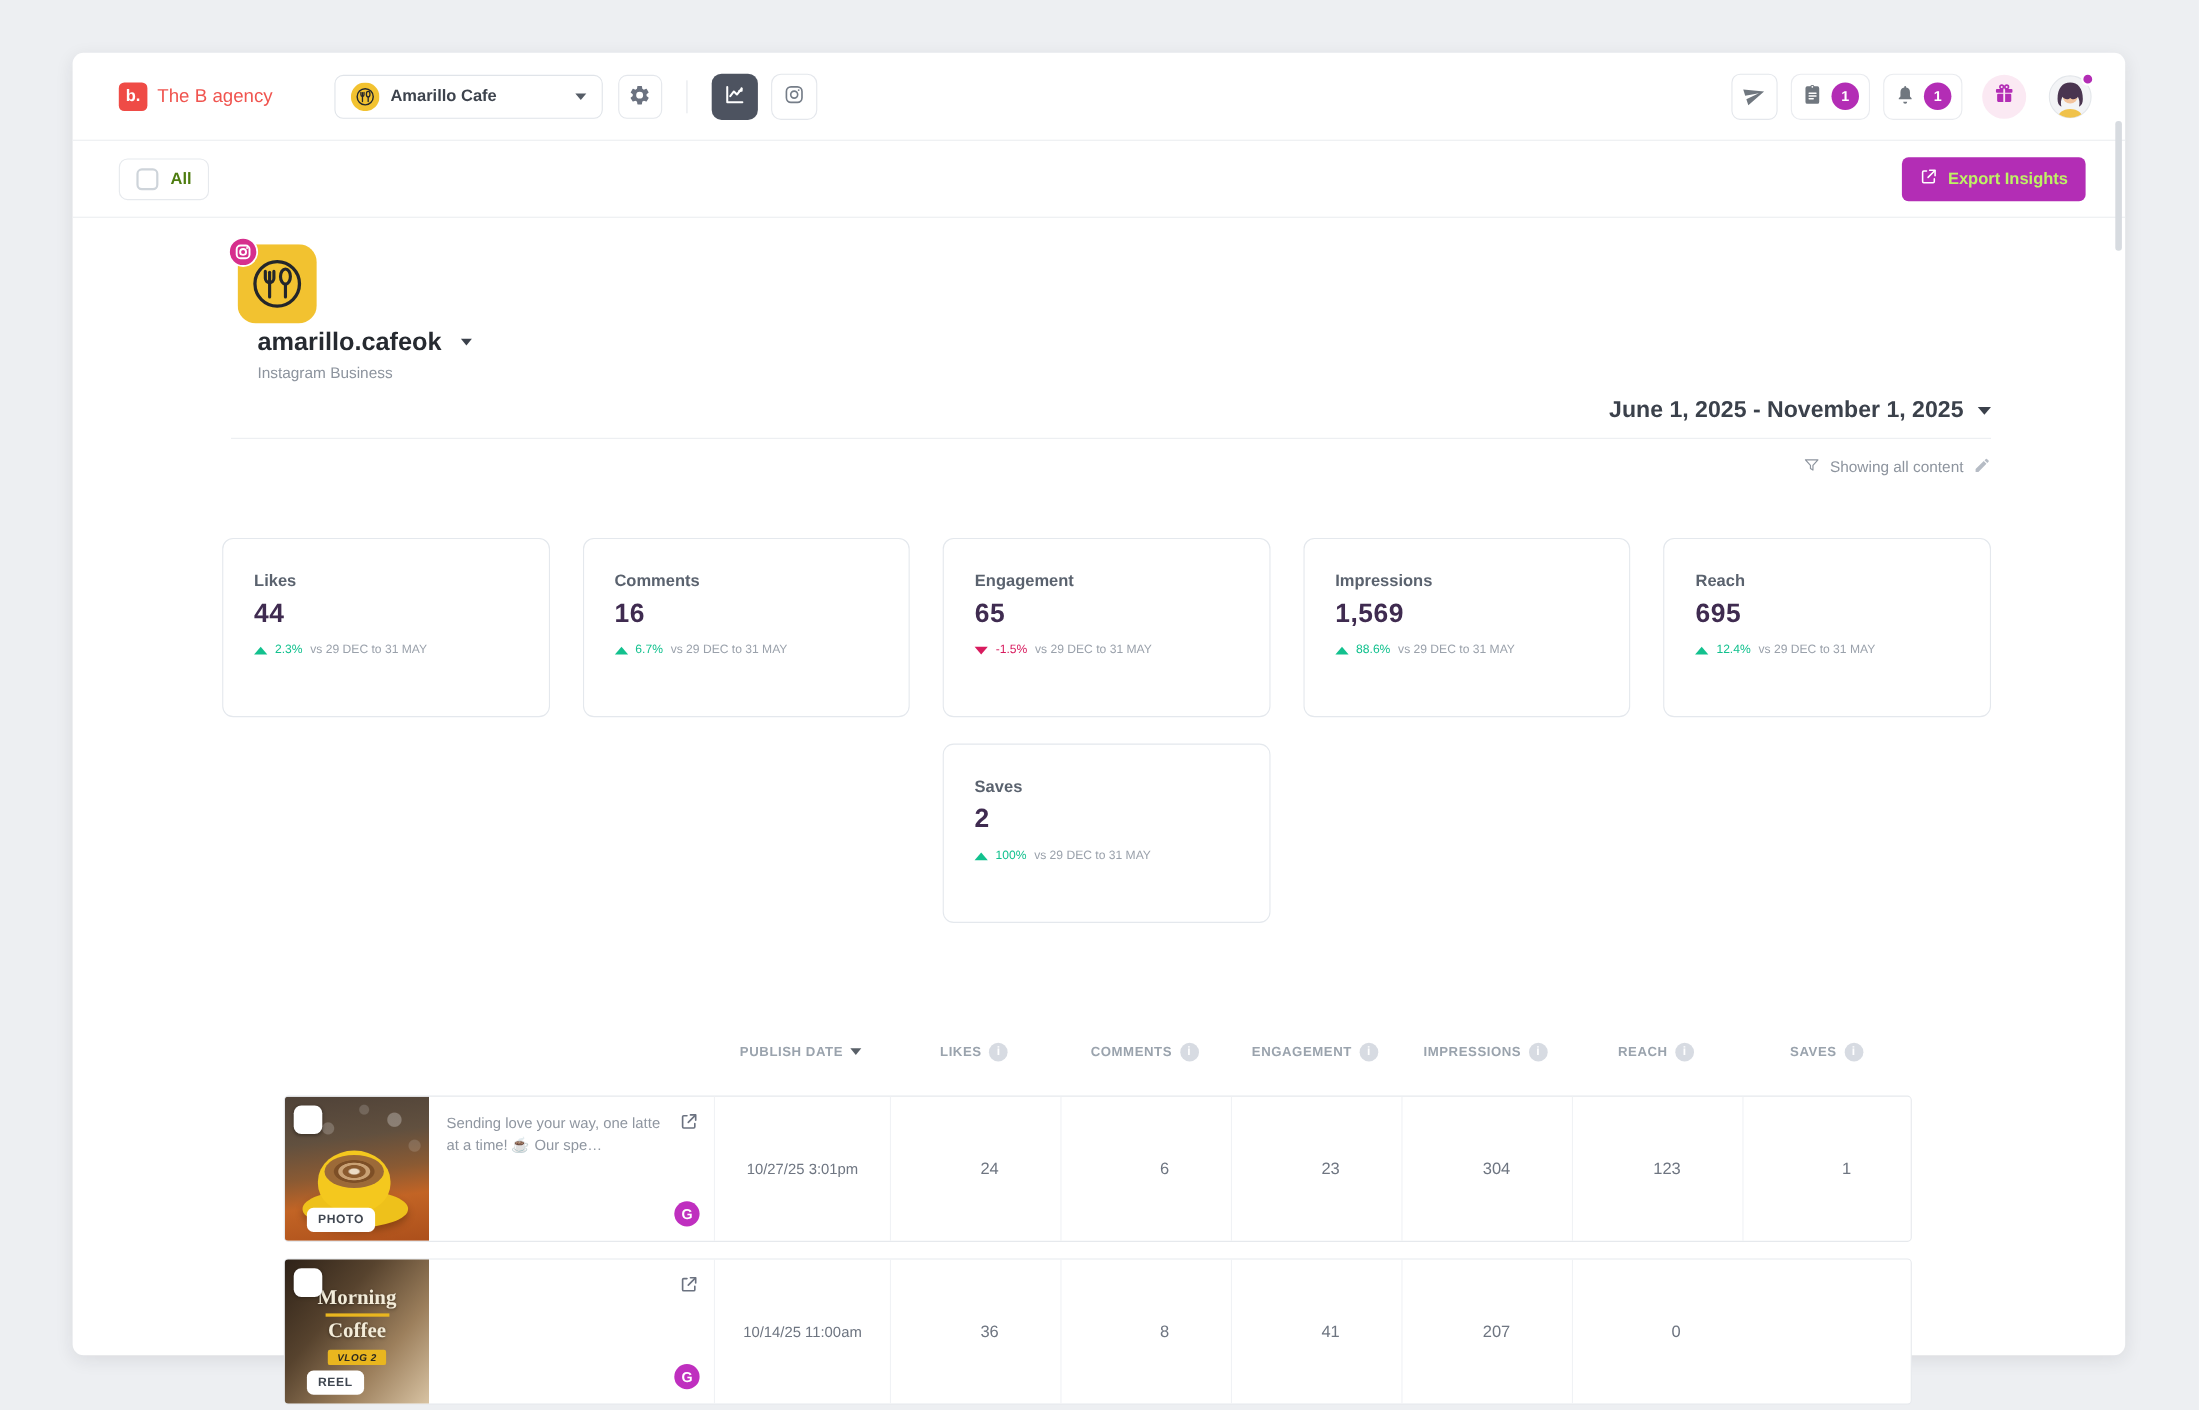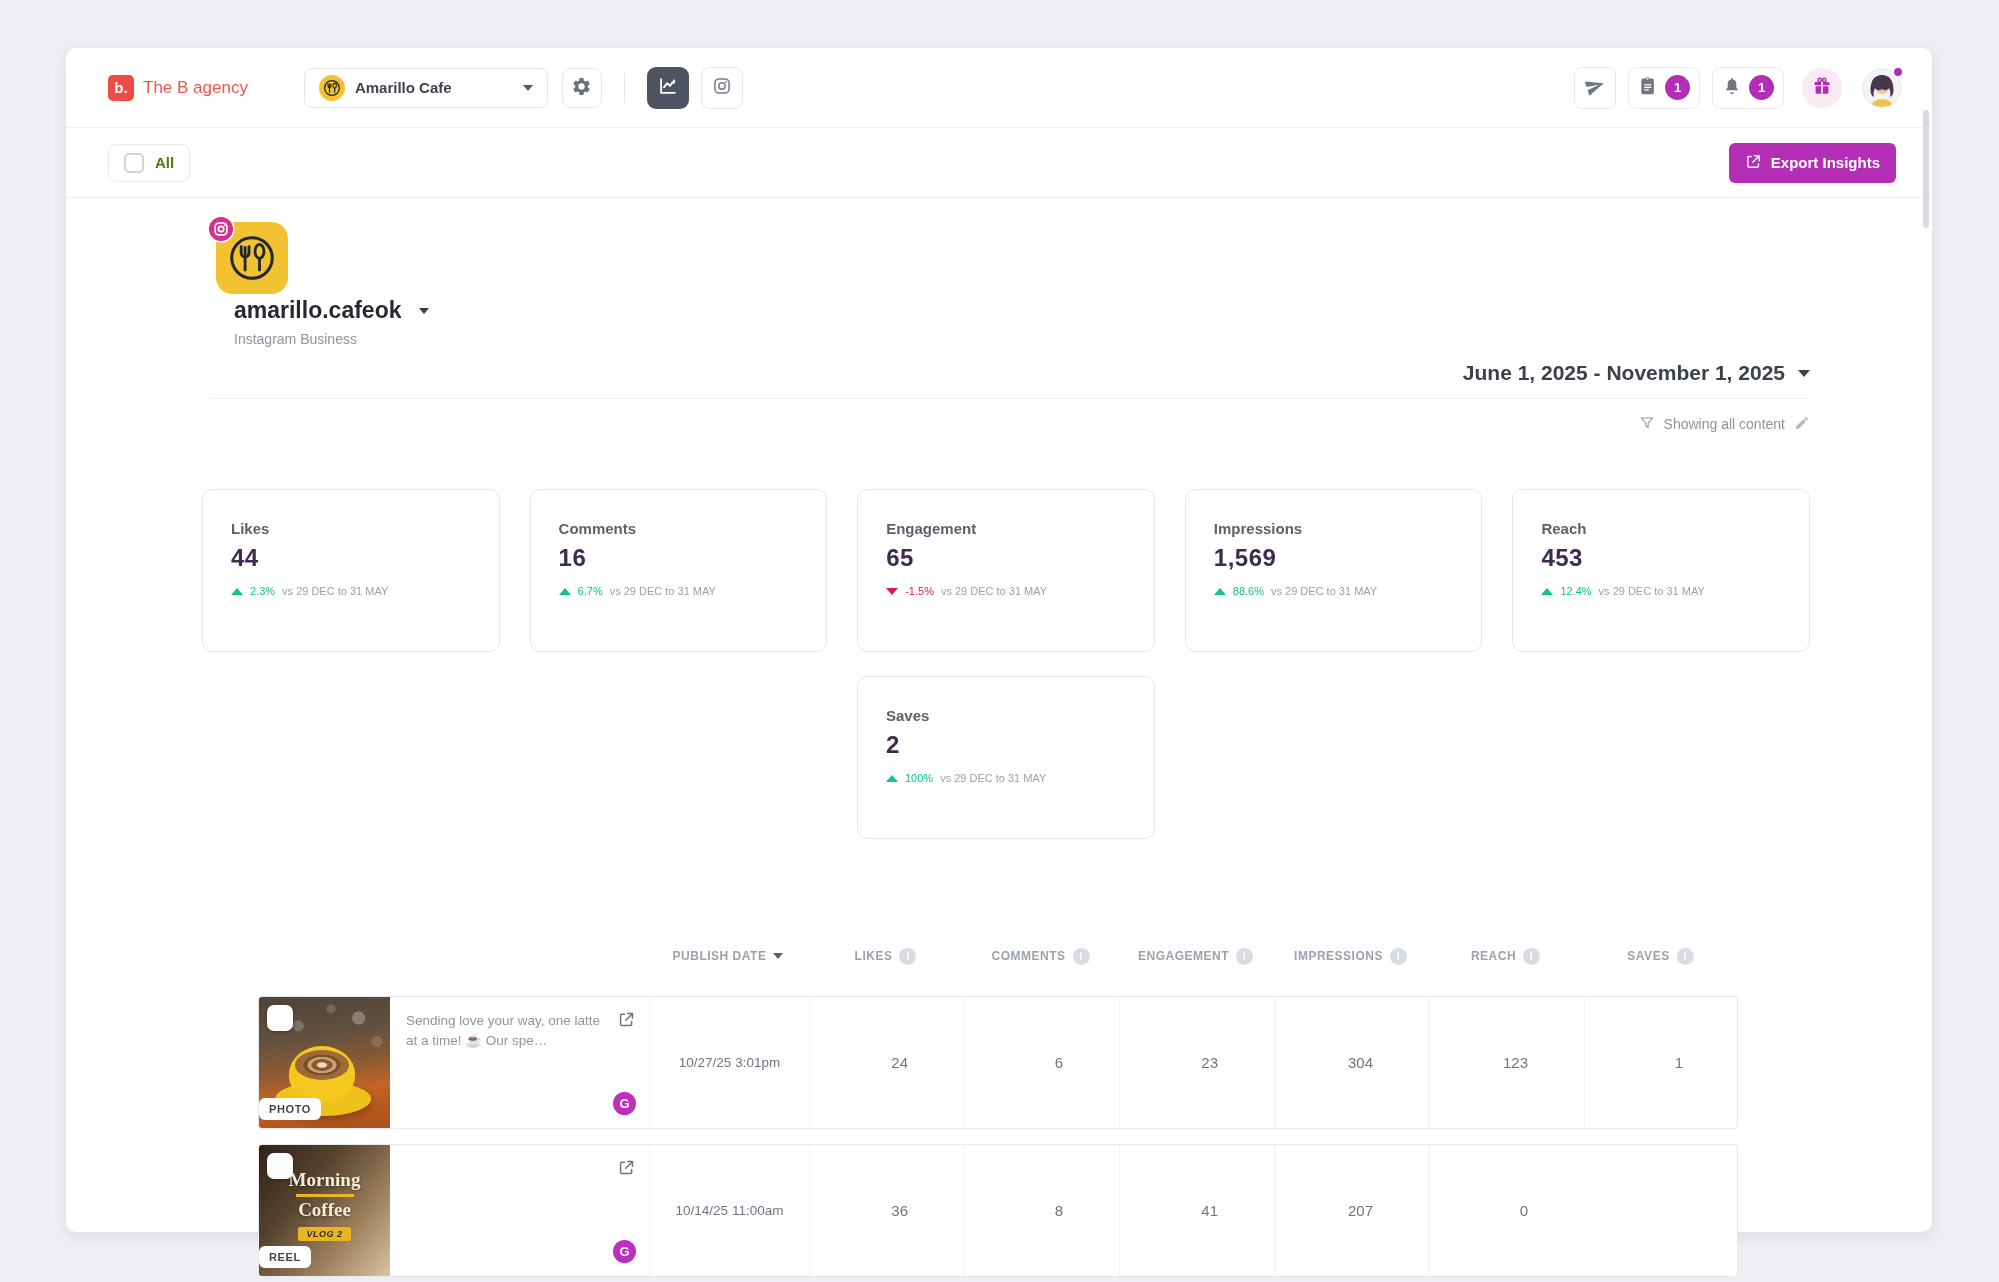--- a/index.html
+++ b/index.html
@@ -47,21 +47,21 @@
   .user-dot { position: absolute; top: -2px; right: -2px; width: 12px; height: 12px; border-radius: 50%;
     background: #b32db5; border: 2px solid #fff; }
   
   .sub-bar { height: 70px; flex: none; display: flex; align-items: center;
     padding: 0 36px 0 42px; border-bottom: 1px solid #eceef1; position: relative; }
   .all-chip { height: 38px; border: 1px solid #e6e9ed; border-radius: 8px; background: #fff;
     display: flex; align-items: center; gap: 11px; padding: 0 15px; cursor: pointer; }
   .checkbox { width: 20px; height: 20px; border: 2px solid #ced4da; border-radius: 5px; background: #fff; }
   .all-label { font-size: 15px; color: #4d7c0f; font-weight: 600; }
   .export-btn { margin-left: auto; height: 40px; background: #b32db5; border: none; border-radius: 6px;
-    color: #ffffff; font-weight: bold; font-size: 15px; display: flex; align-items: center; gap: 9px;
+    color: #bef264; font-weight: bold; font-size: 15px; display: flex; align-items: center; gap: 9px;
     padding: 0 16px; cursor: pointer; font-family: inherit; }
   .scrollbar { position: absolute; right: 3px; top: -18px; width: 6px; height: 118px;
     border-radius: 3px; background: #d7dbe0; }
   
   .content { flex: 1; padding: 24px 122px 0 136px; }
   .profile-row { display: flex; align-items: flex-start; padding-left: 14px; flex-direction: column; }
   .pf-avatar { width: 72px; height: 72px; position: relative; flex: none; }
   .ig-badge { position: absolute; left: -9px; top: -7px; width: 28px; height: 28px; }
   .pf-text { margin-left: 18px; padding-top: 3px; }
   .pf-name-row { display: flex; align-items: center; gap: 18px; cursor: pointer; }
@@ -104,21 +104,21 @@
   .cell { display: flex; align-items: center; }
   .cell.date { width: 160px; flex: none; justify-content: center; border-left: 1px solid #f0f2f5;
     color: #6e7581; font-size: 13.5px; }
   .cell.num { width: 155px; flex: none; justify-content: flex-end; padding-right: 56px;
     border-left: 1px solid #f0f2f5; color: #6e7581; font-size: 15px; }
   .cell.post { width: 390px; flex: none; align-items: stretch; }
   .thumb { width: 131px; height: 131px; flex: none; position: relative; overflow: hidden;
     border-radius: 3px 0 0 3px; cursor: pointer; }
   .thumb-check { position: absolute; top: 8px; left: 8px; width: 26px; height: 26px; background: #fff;
     border-radius: 7px; box-shadow: 0 1px 3px rgba(0,0,0,.3); cursor: pointer; }
-  .type-badge { position: absolute; bottom: 8px; left: 0; background: #fff; border-radius: 6px;
+  .type-badge { position: absolute; bottom: 8px; left: 20px; background: #fff; border-radius: 6px;
     padding: 5px 10px; font-size: 11px; font-weight: bold; color: #3f4650; letter-spacing: .6px; }
   .caption-wrap { flex: 1; position: relative; padding: 14px 44px 14px 16px; }
   .caption { font-size: 13.5px; color: #8f96a0; line-height: 1.5; max-width: 200px; }
   .ext-icon { position: absolute; top: 13px; right: 13px; cursor: pointer; }
   .g-badge { position: absolute; bottom: 13px; right: 13px; width: 23px; height: 23px; border-radius: 50%;
     background: #bf2fbf; color: #fff; font-size: 13px; font-weight: bold;
     display: flex; align-items: center; justify-content: center; cursor: pointer; }
   .g-badge::after { content: "G"; }
   
   .thumb-photo { background:
@@ -360,21 +360,21 @@
         <div class="m-label">Impressions</div>
         <div class="m-value">1,569</div>
         <div class="m-delta">
             <span class="tri"></span>
             <span class="pct">88.6%</span>
             <span>vs 29 DEC to 31 MAY</span>
           </div>
       </div>
       <div class="card up">
         <div class="m-label">Reach</div>
-        <div class="m-value">453</div>
+        <div class="m-value">695</div>
         <div class="m-delta">
             <span class="tri"></span>
             <span class="pct">12.4%</span>
             <span>vs 29 DEC to 31 MAY</span>
           </div>
       </div>
     </div>
     <div class="saves-wrap">
       <div class="card up">
         <div class="m-label">Saves</div>

